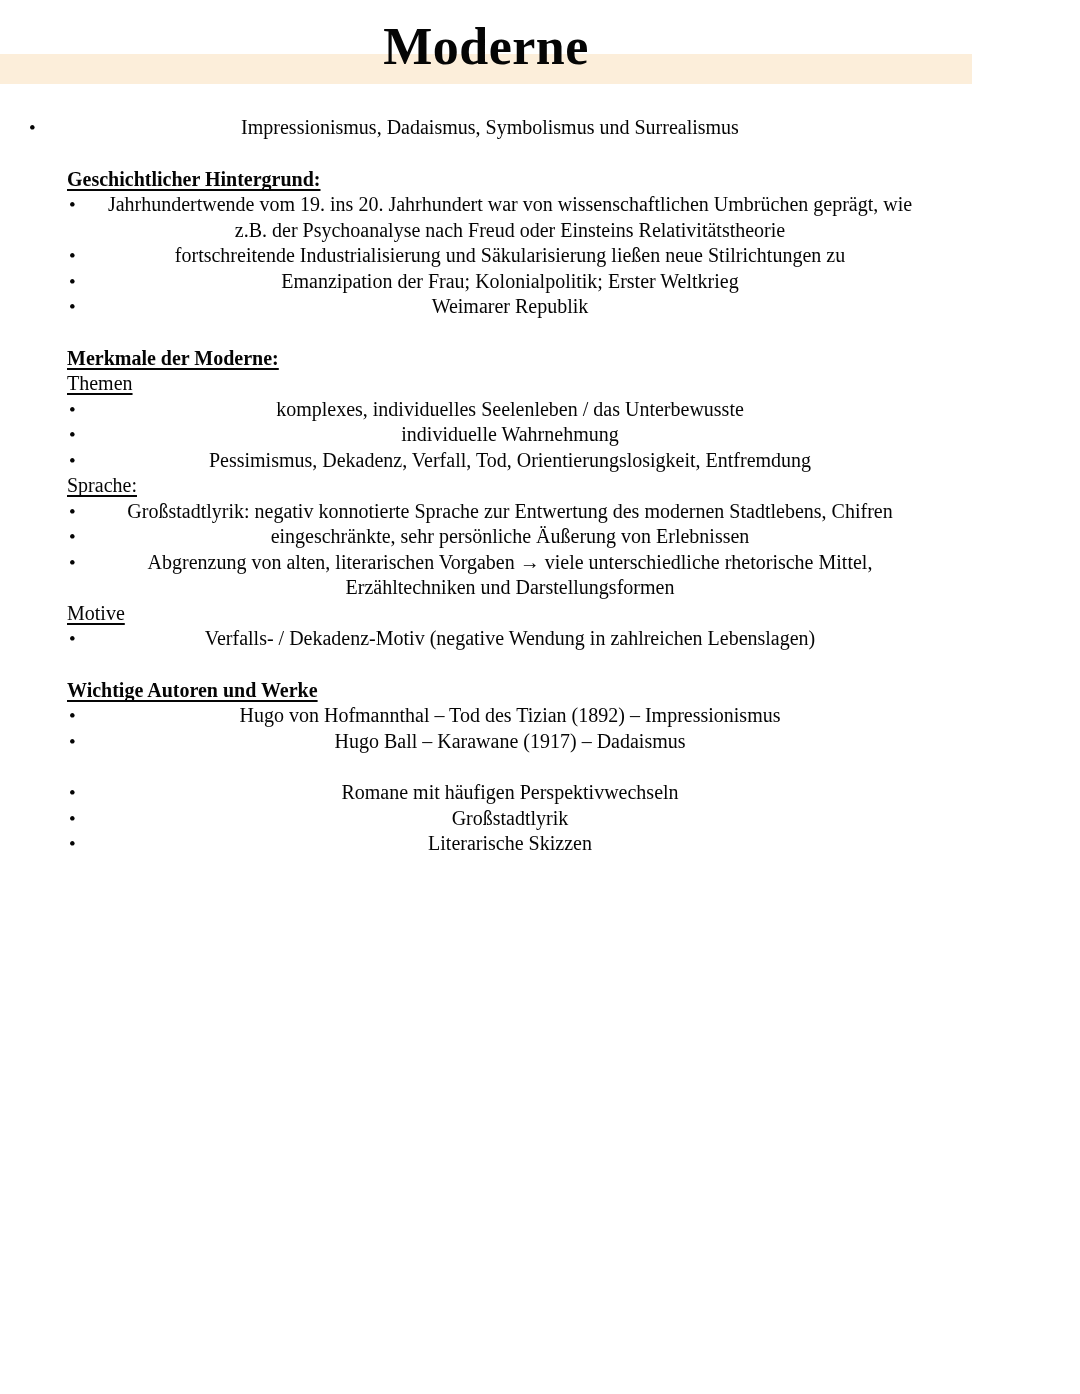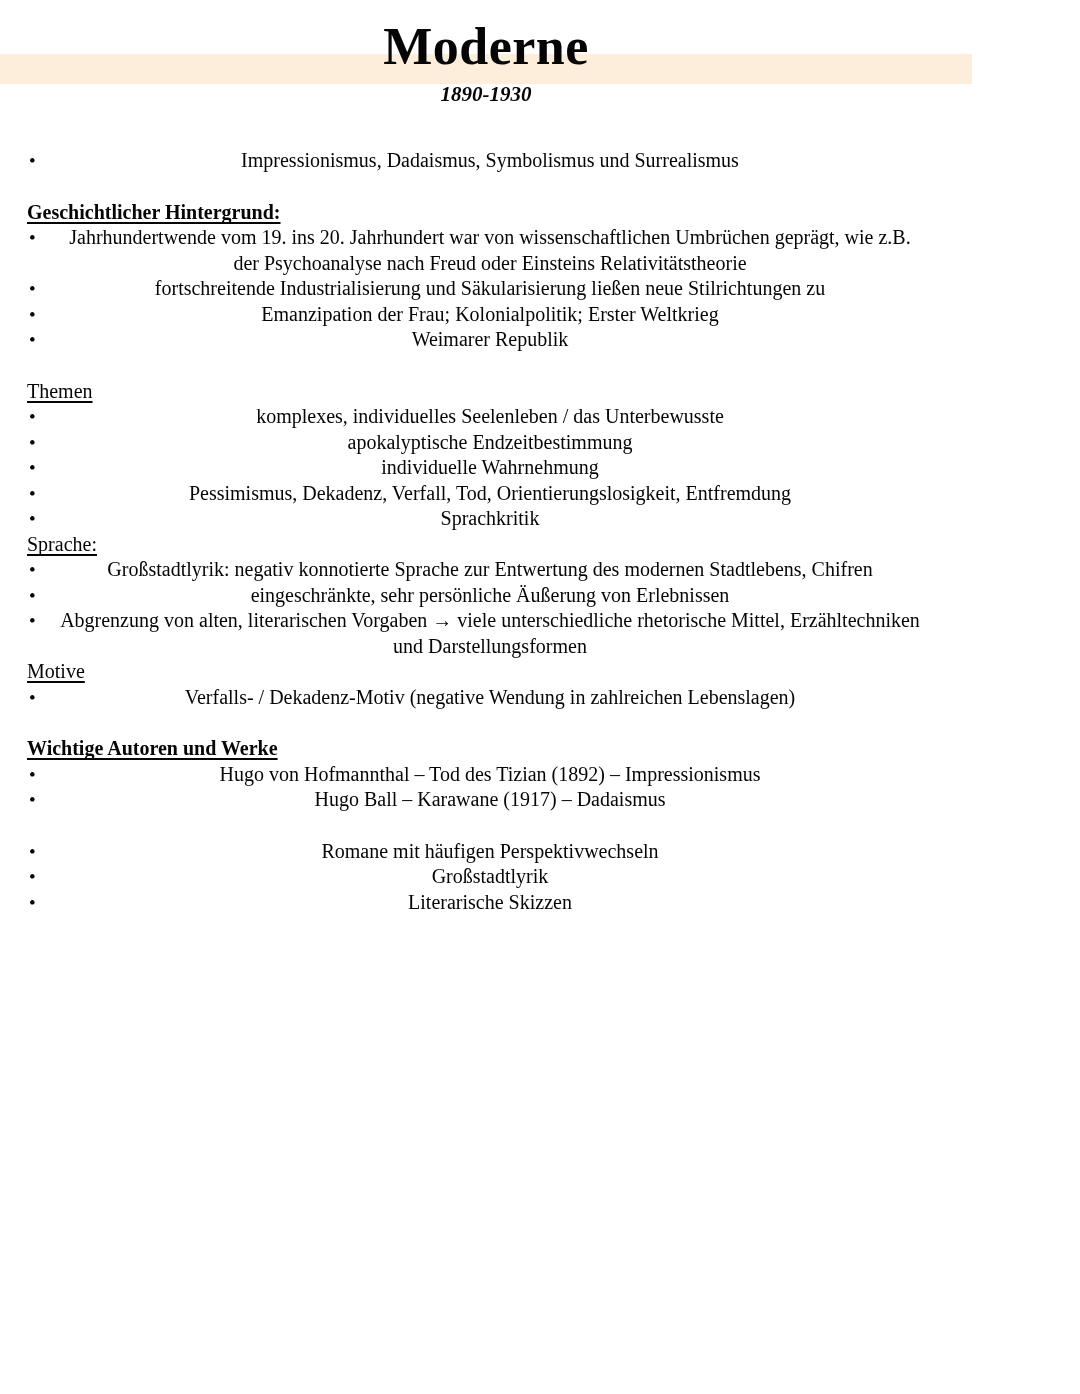--- a/index.html
+++ b/index.html
@@ -43,21 +43,21 @@
     line-height: 25.5px;
   }
   .doc-list { margin: 0; padding: 0; list-style: none; }
   .bullet-item { position: relative; padding-left: 33px; text-align: center; }
   .bullet-item::before {
     content: "\2022";
     position: absolute;
     left: 2px; top: 0;
     font-size: 19px;
   }
-  .section { margin-top: 26px; }
+  .section { margin-top: 26px; margin-left: 40px; }
   .section-heading {
     font-weight: 700;
     text-decoration: underline;
     text-decoration-thickness: 2px;
     text-underline-offset: 3px;
     text-decoration-skip-ink: none;
   }
   .subsection-heading {
     font-weight: 400;
     text-decoration: underline;
@@ -66,44 +66,42 @@
     text-decoration-skip-ink: none;
   }
 </style>
 </head>
 <body>
 
 <div class="page" style="color: rgb(5, 5, 5);">
   <div class="header">
     <div class="band" style="background: rgb(252, 238, 218);"></div>
     <div class="title">Moderne</div>
-    <div class="subtitle">1890-1930</div>
   </div>
   <div class="content">
     <ul class="doc-list">
         <li class="bullet-item"><span>Impressionismus, Dadaismus, Symbolismus und Surrealismus</span></li>
       </ul>
     <div>
         <div class="section">
           <div class="section-heading">Geschichtlicher Hintergrund:</div>
           <ul class="doc-list">
             <li class="bullet-item"><span>Jahrhundertwende vom 19. ins 20. Jahrhundert war von wissenschaftlichen Umbrüchen geprägt, wie z.B. der Psychoanalyse nach Freud oder Einsteins Relativitätstheorie</span></li>
             <li class="bullet-item"><span>fortschreitende Industrialisierung und Säkularisierung ließen neue Stilrichtungen zu</span></li>
             <li class="bullet-item"><span>Emanzipation der Frau; Kolonialpolitik; Erster Weltkrieg</span></li>
             <li class="bullet-item"><span>Weimarer Republik</span></li>
           </ul>
         </div>
         <div class="section">
+          <div class="section-heading">Merkmale der Moderne:</div>
           <div class="subsection-heading">Themen</div>
           <ul class="doc-list">
             <li class="bullet-item"><span>komplexes, individuelles Seelenleben / das Unterbewusste</span></li>
-            <li class="bullet-item"><span>apokalyptische Endzeitbestimmung</span></li>
             <li class="bullet-item"><span>individuelle Wahrnehmung</span></li>
             <li class="bullet-item"><span>Pessimismus, Dekadenz, Verfall, Tod, Orientierungslosigkeit, Entfremdung</span></li>
-            <li class="bullet-item"><span>Sprachkritik</span></li>
           </ul>
           <div class="subsection-heading">Sprache:</div>
           <ul class="doc-list">
             <li class="bullet-item"><span>Großstadtlyrik: negativ konnotierte Sprache zur Entwertung des modernen Stadtlebens, Chifren</span></li>
             <li class="bullet-item"><span>eingeschränkte, sehr persönliche Äußerung von Erlebnissen</span></li>
             <li class="bullet-item"><span>Abgrenzung von alten, literarischen Vorgaben → viele unterschiedliche rhetorische Mittel, Erzähltechniken und Darstellungsformen</span></li>
           </ul>
           <div class="subsection-heading">Motive</div>
           <ul class="doc-list">
             <li class="bullet-item"><span>Verfalls- / Dekadenz-Motiv (negative Wendung in zahlreichen Lebenslagen)</span></li>

